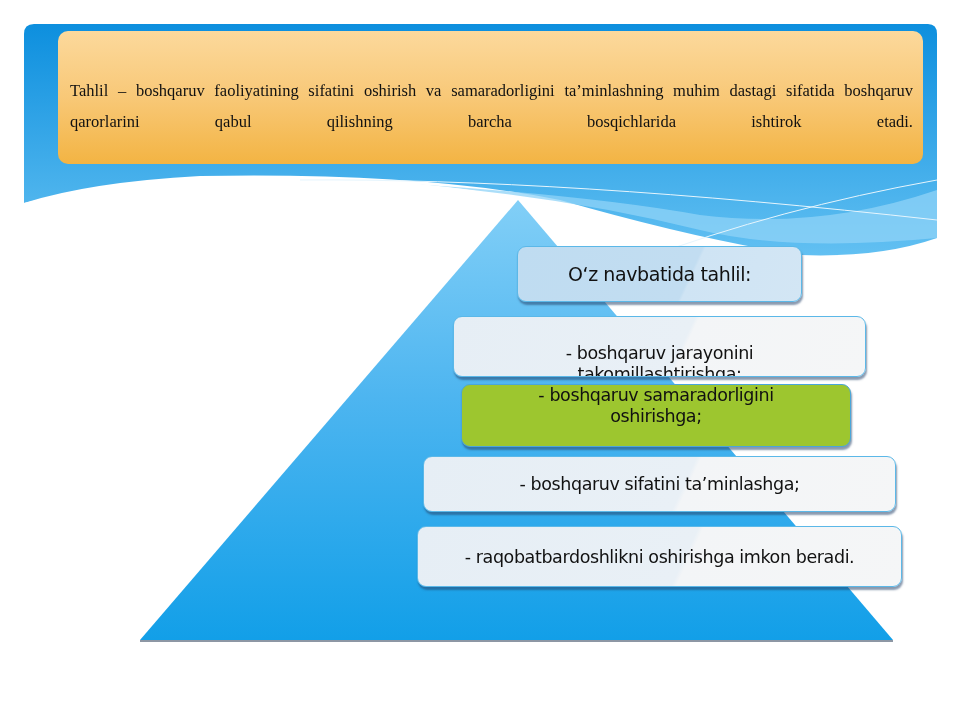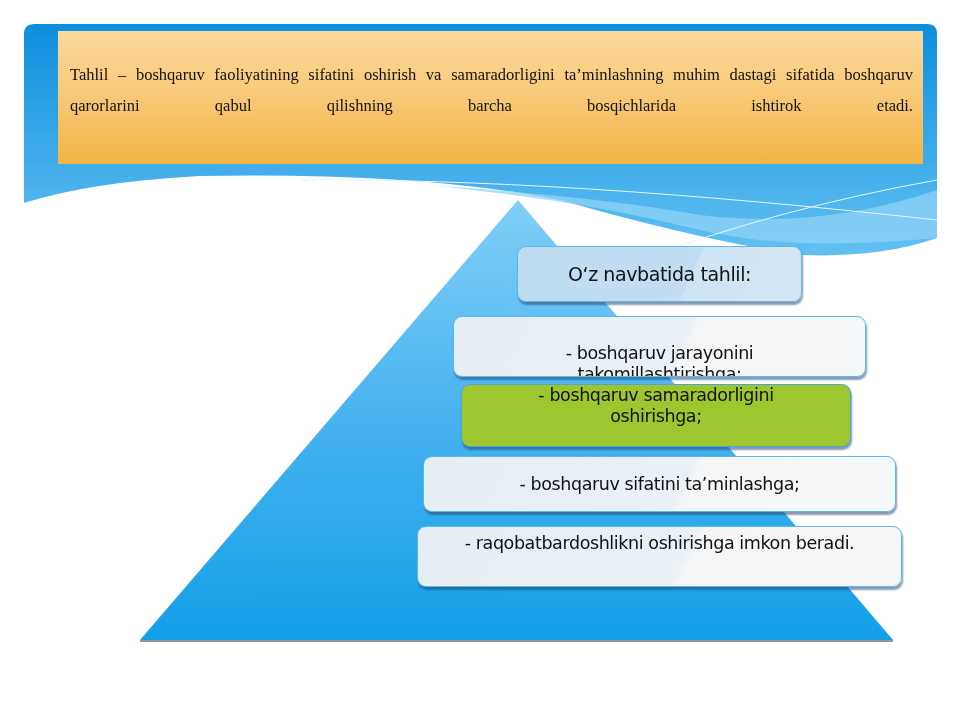--- a/index.html
+++ b/index.html
@@ -5,21 +5,21 @@
   html, body { margin: 0; padding: 0; }
   body {
     width: 960px; height: 720px; background: #ffffff;
     position: relative; overflow: hidden;
     font-family: "Liberation Sans", sans-serif;
   }
   #bg { position: absolute; left: 0; top: 0; width: 960px; height: 720px; }
   .intro-box {
     position: absolute; left: 58px; top: 31px; width: 865px; height: 133px;
     background: linear-gradient(to bottom, #fcd99c 0%, #f8c877 50%, #f3b443 100%);
-    box-sizing: border-box; padding: 28px 10px 0 12px;
+    box-sizing: border-box; padding: 44px 10px 0 12px; border-radius: 10px;
   }
   .intro-text {
     font-family: "Liberation Serif", serif; font-size: 16.5px; line-height: 31px;
     color: #111; text-align: justify; text-align-last: justify; margin: 0;
   }
   .card {
     position: absolute; box-sizing: border-box;
     border: 1.5px solid #5bb8e8; border-radius: 9px;
     box-shadow: 1px 3px 2px rgba(40,70,110,0.55);
     display: flex; align-items: center; justify-content: center; text-align: center;
@@ -73,15 +73,15 @@
 </div>
 
 <div class="card card-green" style="left:461px; top:384px; width:390px; height:63px; align-items:flex-start; ">
   <span style="padding:0 40px;">- boshqaruv samaradorligini oshirishga;</span>
 </div>
 
 <div class="card card-light" style="left:423px; top:456px; width:473px; height:56px;">
   <span>- boshqaruv sifatini ta’minlashga;</span>
 </div>
 
-<div class="card card-light" style="left:417px; top:526px; width:485px; height:61px; align-items:flex-start; padding-top:6px;">
+<div class="card card-light" style="left:417px; top:526px; width:485px; height:61px; align-items:flex-start; padding-top:20px;">
   <span style="padding:0 6px;">- raqobatbardoshlikni oshirishga imkon beradi.</span>
 </div>
 
 </body></html>

